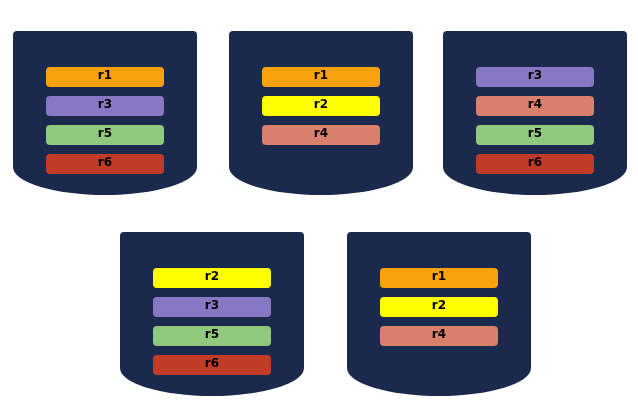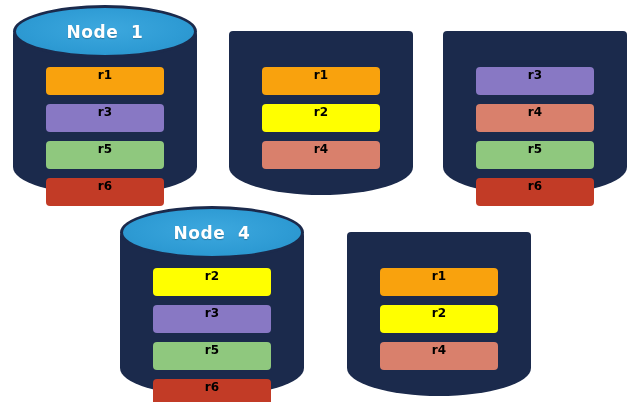--- a/index.html
+++ b/index.html
@@ -55,38 +55,35 @@
     position: absolute;
     top: 62px;
     left: 50%;
     transform: translateX(-50%);
     width: 118px;
     display: flex;
     flex-direction: column;
     gap: 9px;
   }
   .bar {
-    height: 28px;
+    height: 20px;
     line-height: 16px;
     border-radius: 4px;
     text-align: center;
     font-size: 12px;
     font-weight: bold;
     color: #000000;
   }
 </style>
 </head>
 <body>
 
 <div id="canvas">
     <div class="cylinder" style="left: 13px; top: 5px;">
       <div class="cyl-body"></div>
-      <div class="cyl-top">
-        <div class="cyl-title">Node  1</div>
-      </div>
       <div class="bars">
         <div class="bar" style="background: rgb(249, 162, 13);">r1</div>
         <div class="bar" style="background: rgb(136, 120, 196);">r3</div>
         <div class="bar" style="background: rgb(143, 200, 126);">r5</div>
         <div class="bar" style="background: rgb(194, 59, 38);">r6</div>
       </div>
     </div>
     <div class="cylinder" style="left: 229px; top: 5px;">
       <div class="cyl-body"></div>
       <div class="bars">
@@ -99,23 +96,20 @@
       <div class="cyl-body"></div>
       <div class="bars">
         <div class="bar" style="background: rgb(136, 120, 196);">r3</div>
         <div class="bar" style="background: rgb(217, 128, 108);">r4</div>
         <div class="bar" style="background: rgb(143, 200, 126);">r5</div>
         <div class="bar" style="background: rgb(194, 59, 38);">r6</div>
       </div>
     </div>
     <div class="cylinder" style="left: 120px; top: 206px;">
       <div class="cyl-body"></div>
-      <div class="cyl-top">
-        <div class="cyl-title">Node  4</div>
-      </div>
       <div class="bars">
         <div class="bar" style="background: rgb(255, 255, 0);">r2</div>
         <div class="bar" style="background: rgb(136, 120, 196);">r3</div>
         <div class="bar" style="background: rgb(143, 200, 126);">r5</div>
         <div class="bar" style="background: rgb(194, 59, 38);">r6</div>
       </div>
     </div>
     <div class="cylinder" style="left: 347px; top: 206px;">
       <div class="cyl-body"></div>
       <div class="bars">

